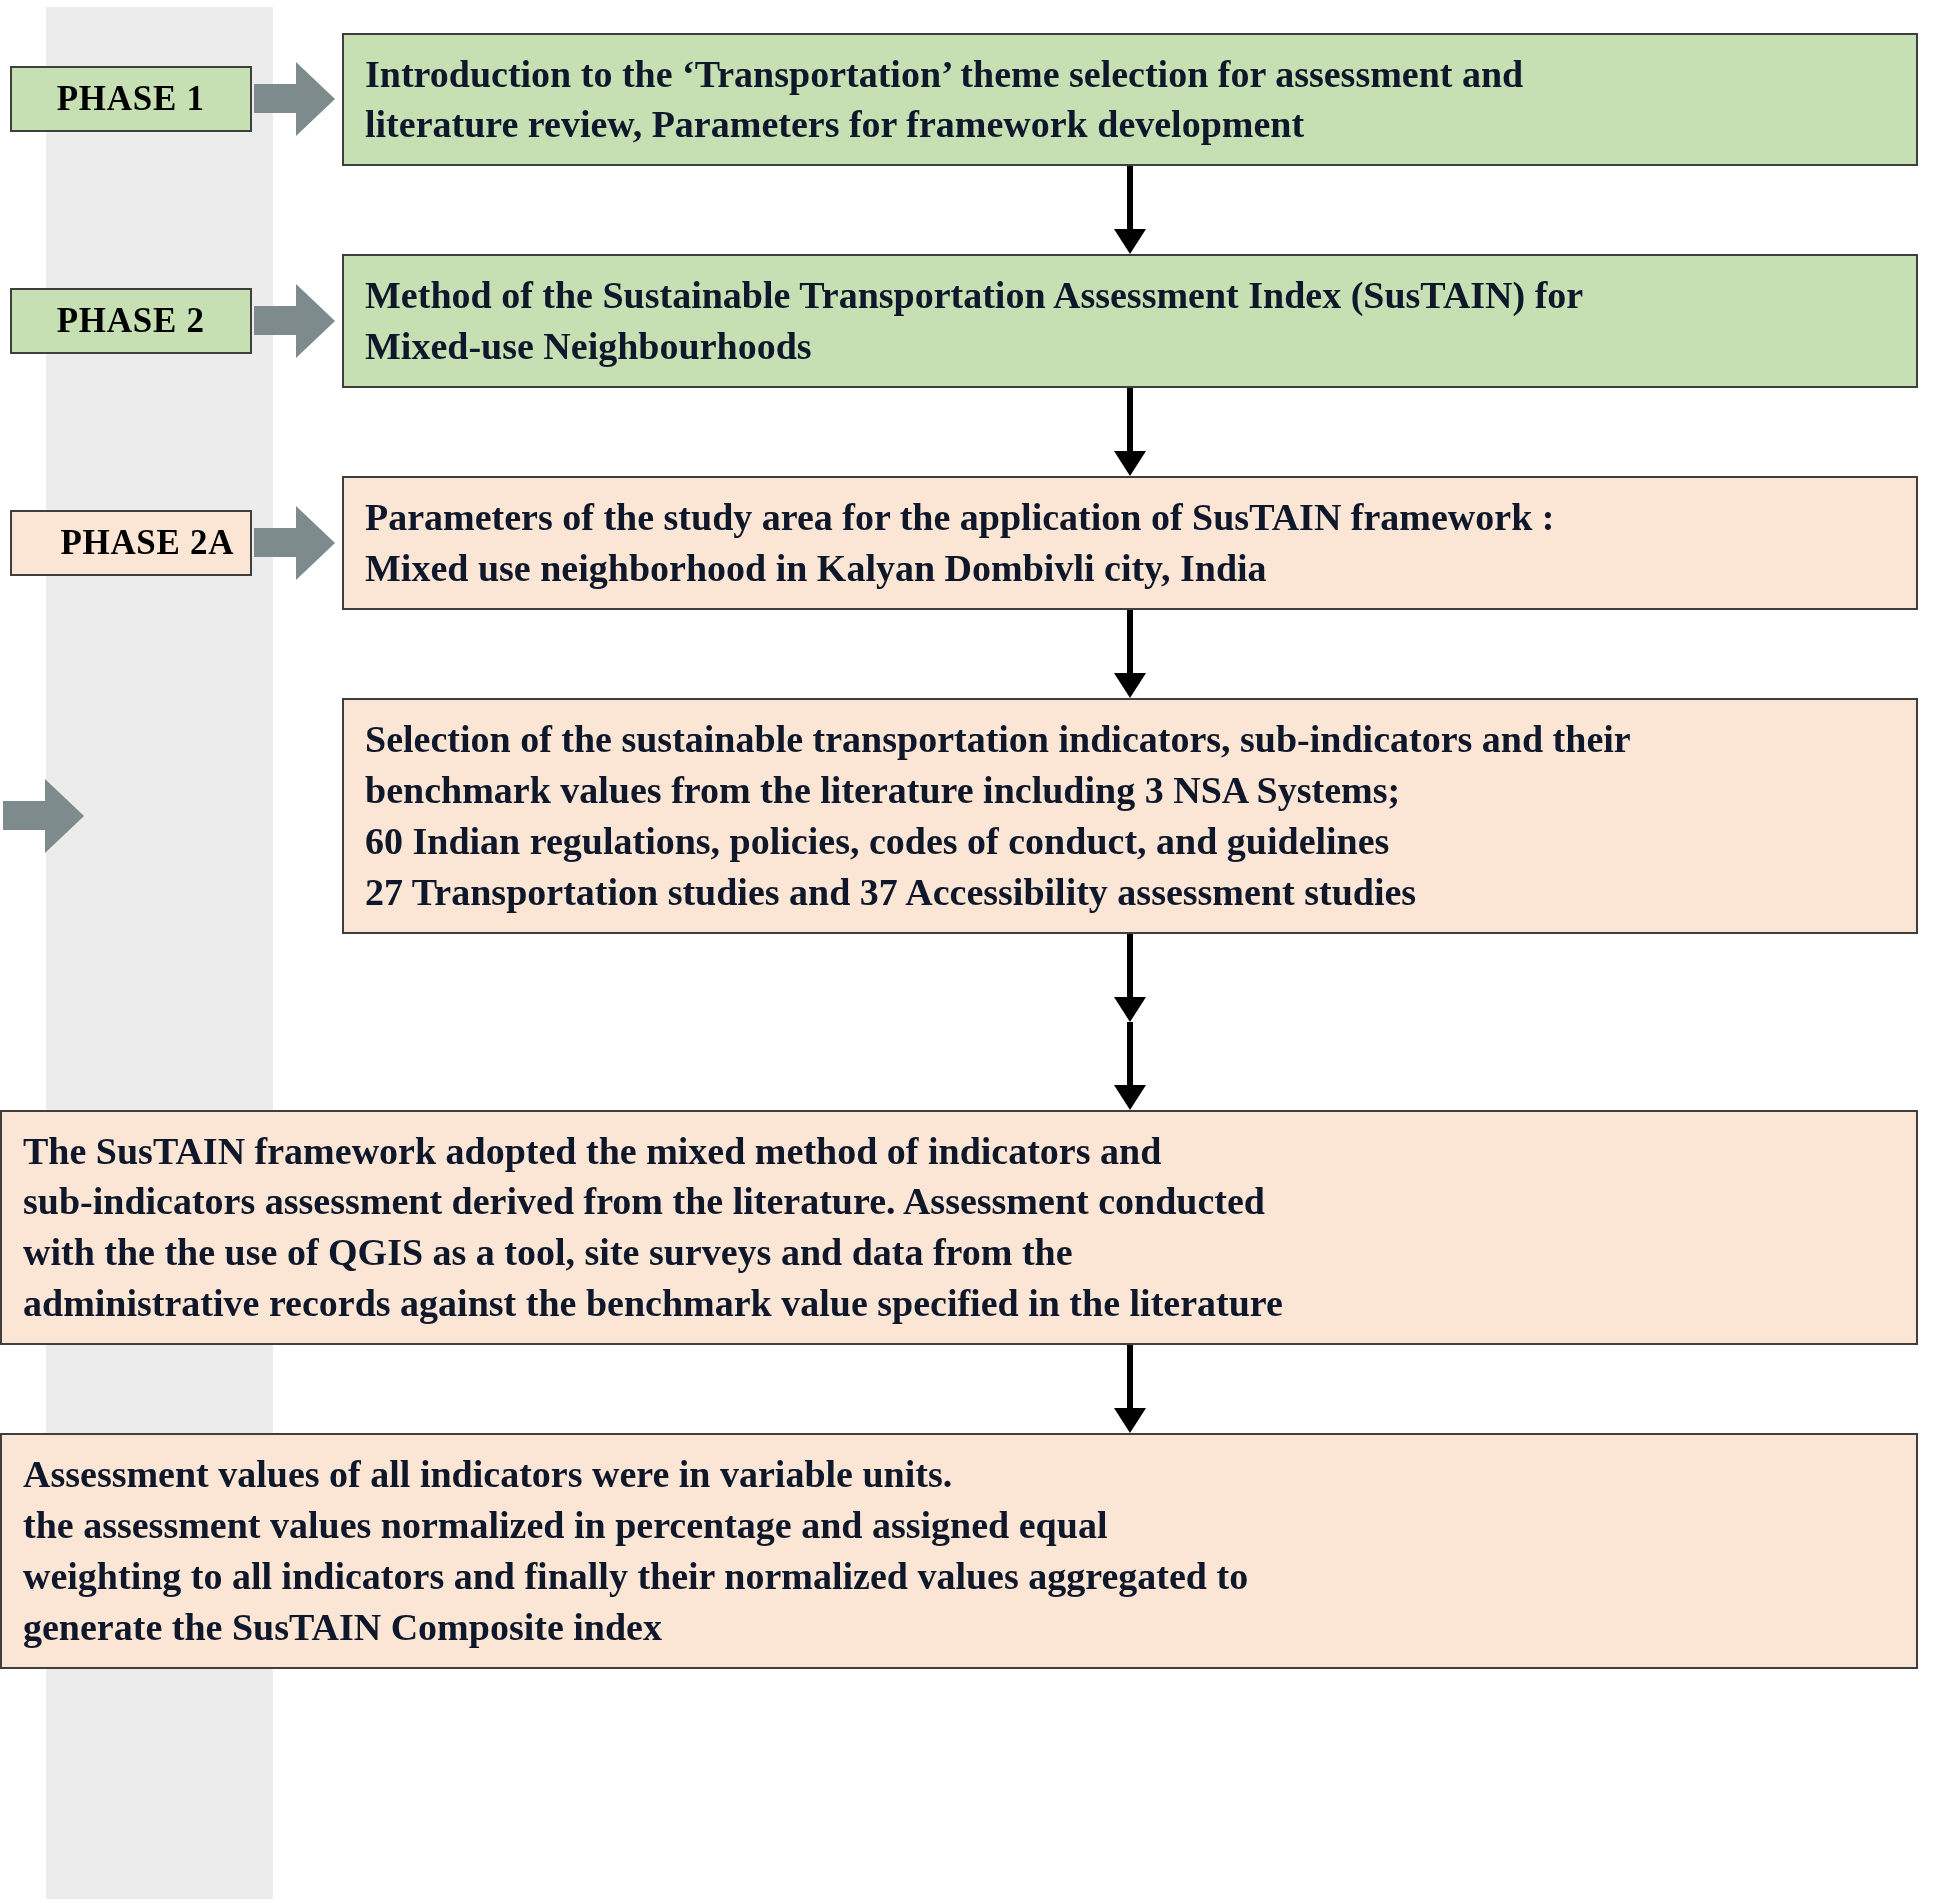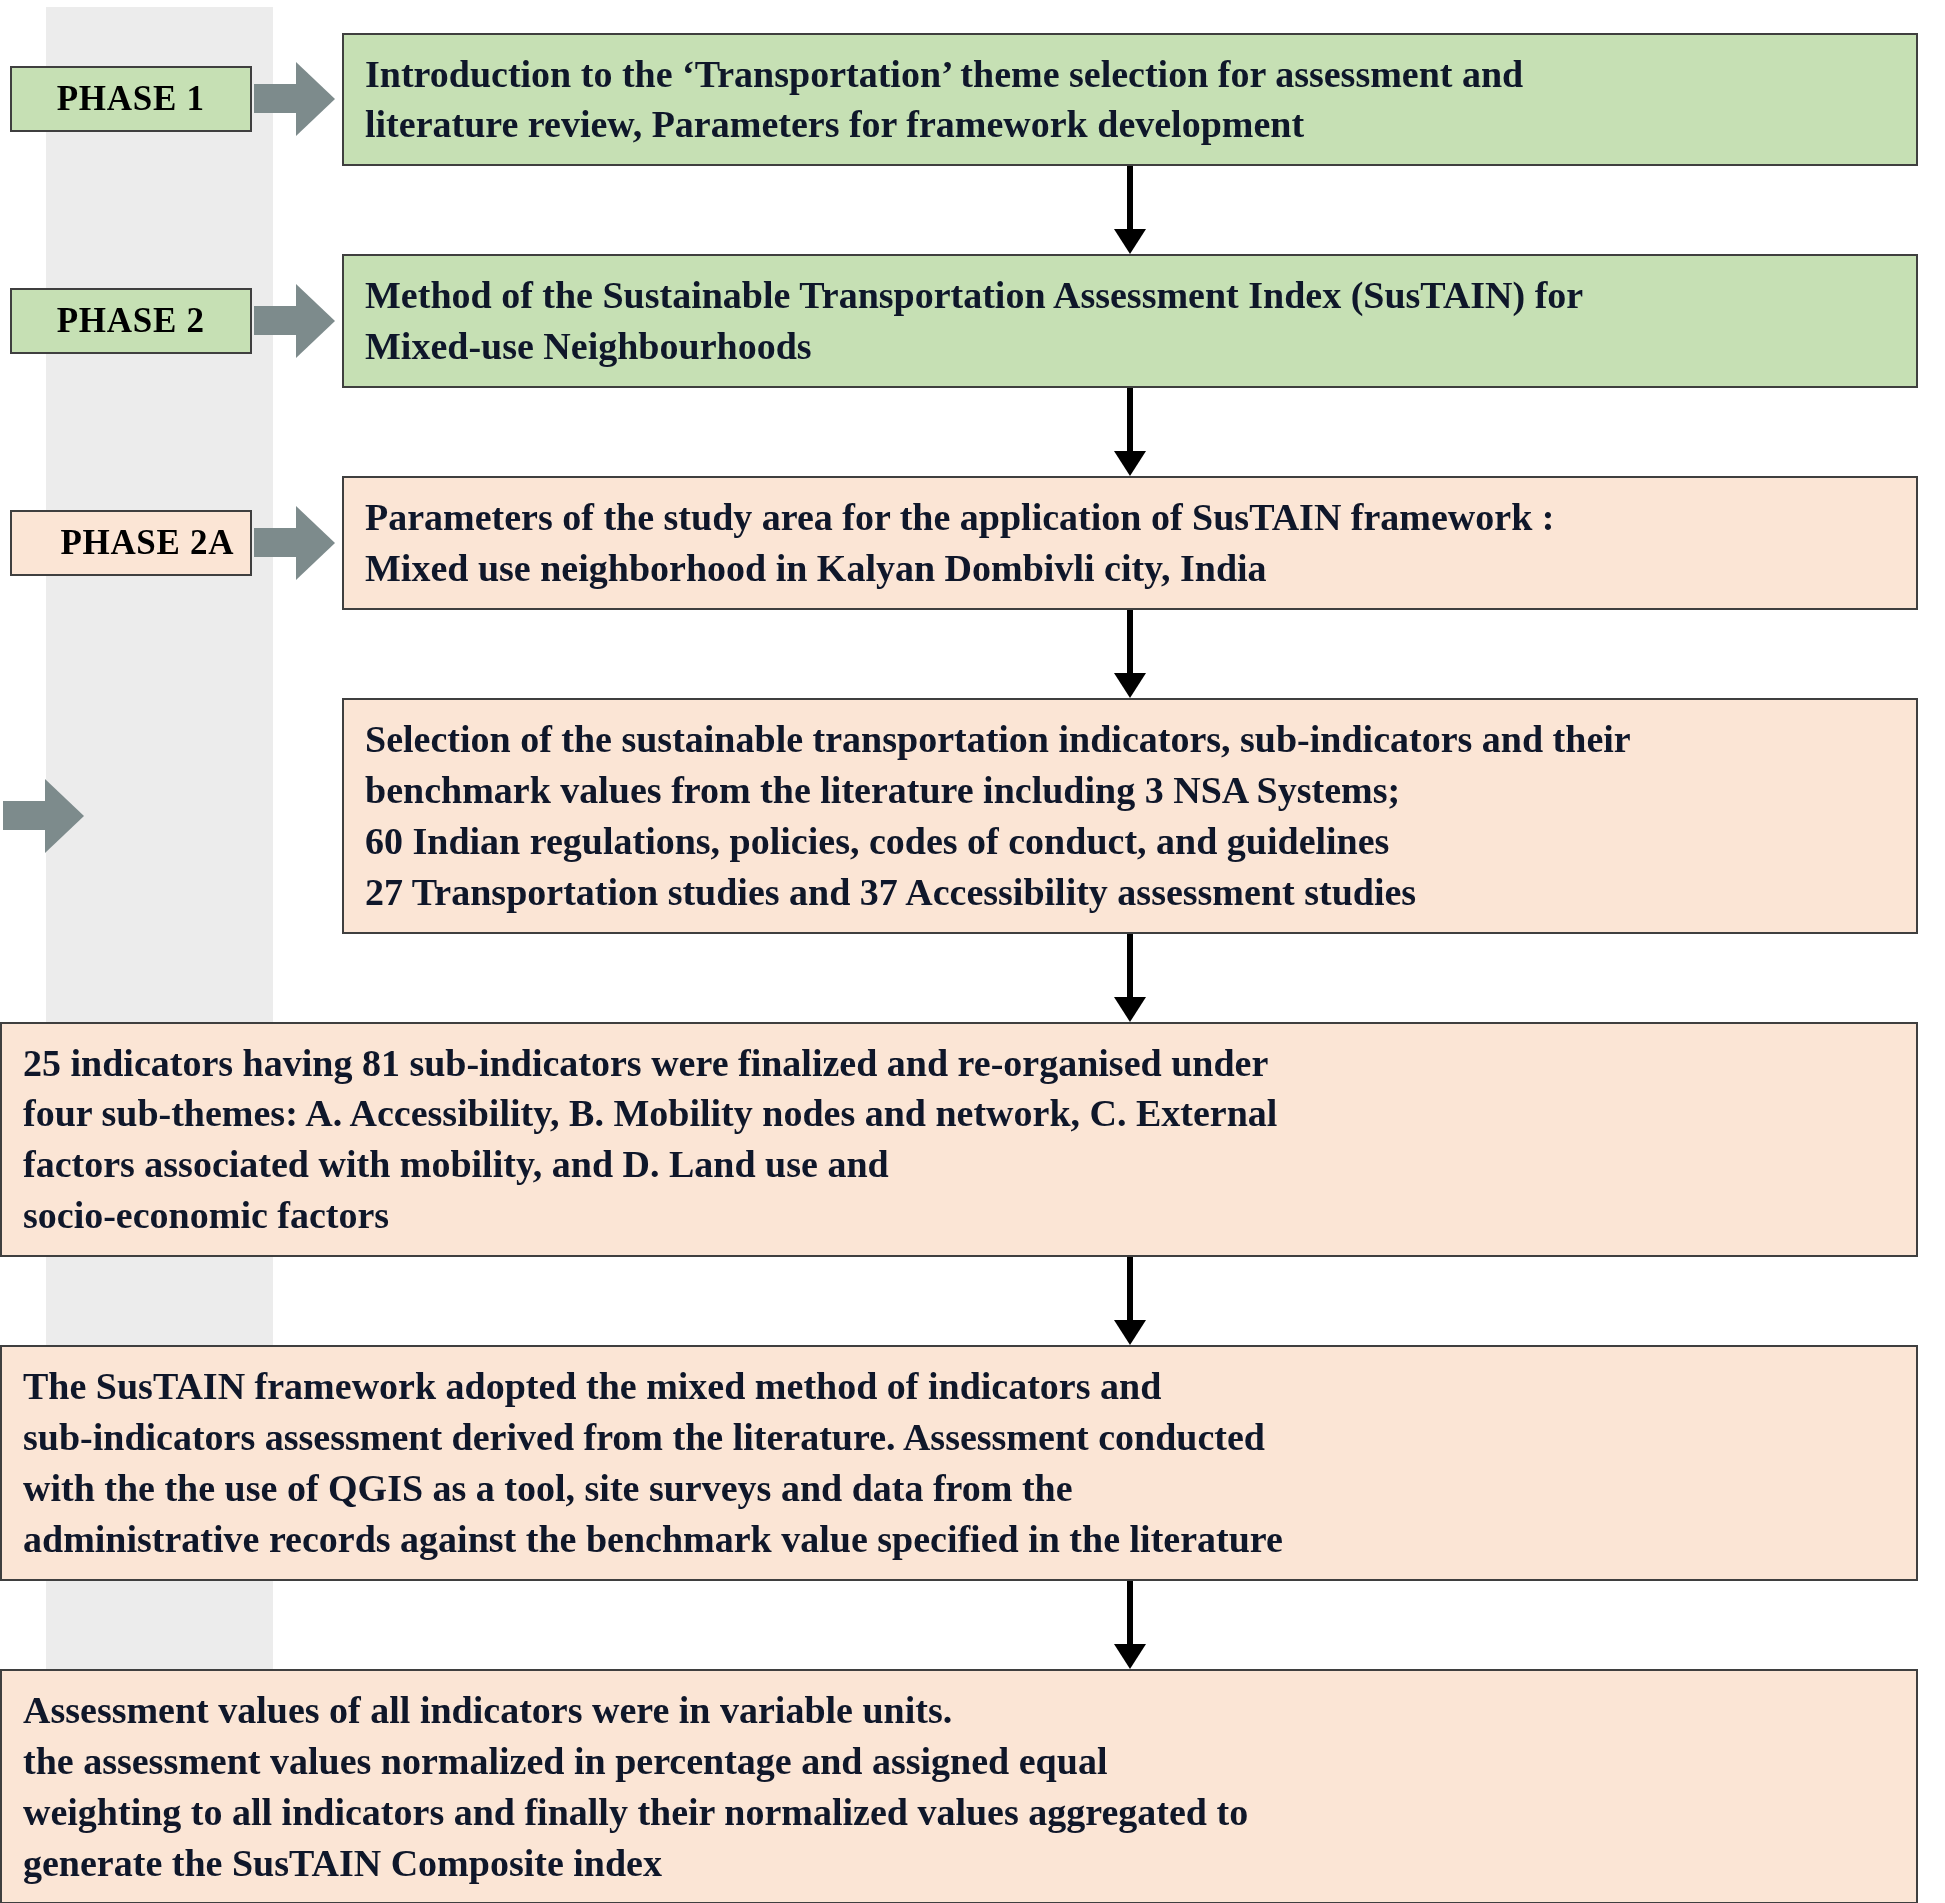--- a/index.html
+++ b/index.html
@@ -209,24 +209,20 @@
       <div class="spacer"></div>
       <div class="arrow-area">
           <div class="down-arrow">
             <div class="line"></div>
             <div class="head"></div>
           </div>
         </div>
     </div>
 
     <div class="row">
-      <div class="content-box peach">25 indicators having 81 sub-indicators were finalized and re-organised under
-four sub-themes: A. Accessibility, B. Mobility nodes and network, C. External
-factors associated with mobility, and D. Land use and
-socio-economic factors</div>
     </div>
 
     <div class="connector">
       <div class="spacer"></div>
       <div class="arrow-area">
           <div class="down-arrow">
             <div class="line"></div>
             <div class="head"></div>
           </div>
         </div>

